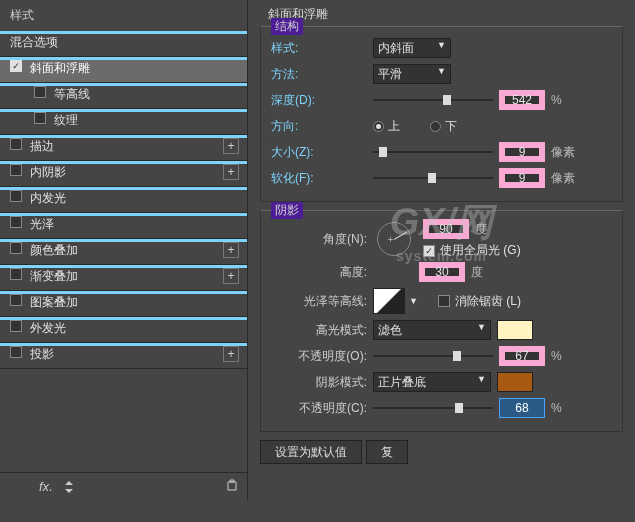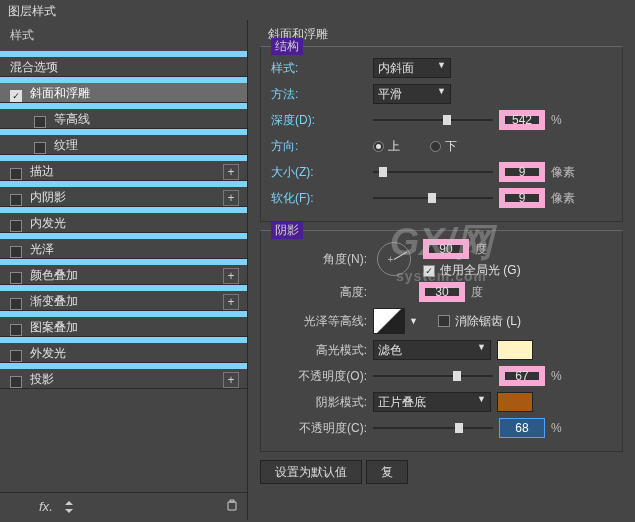--- a/index.html
+++ b/index.html
@@ -4,21 +4,21 @@
 <style>
 * { box-sizing: border-box; margin: 0; padding: 0; font-family: "Microsoft YaHei", sans-serif; }
 body { background: #454545; color: #e0e0e0; font-size: 12px; width: 635px; height: 522px; overflow: hidden; }
 .window { width: 635px; height: 522px; background: #454545; }
 .titlebar { height: 20px; padding: 3px 8px; font-size: 12px; color: #ddd; background: #454545; }
 .body { display: flex; height: 500px; }
 .sidebar { width: 248px; background: #454545; border-right: 1px solid #2a2a2a; display: flex; flex-direction: column; }
 .sidebar-top { flex: 1; }
 .sidebar-bottom { height: 28px; border-top: 1px solid #2a2a2a; display: flex; align-items: center; gap: 10px; padding: 0 8px; }
 .side-header { padding: 7px 10px; color: #ccc; }
-.side-item { display: flex; align-items: flex-end; height: 26px; padding: 0 10px; border-top: 6px solid #7dd3fc; border-bottom: 1px solid #2a2a2a; position: relative; }
+.side-item { display: flex; align-items: flex-start; height: 26px; padding: 0 10px; border-top: 3px solid #7dd3fc; border-bottom: 1px solid #2a2a2a; position: relative; }
 .side-item.selected { background: #6b6b6b; color: #fff; }
 .side-item .chk { width: 12px; height: 12px; border: 1px solid #888; margin-right: 8px; display: inline-flex; align-items: center; justify-content: center; font-size: 9px; background: #333; }
 .side-item .chk.checked { background: #e0e0e0; color: #222; border-color: #e0e0e0; }
 .side-sub { padding-left: 34px; }
 .plus { position: absolute; right: 8px; width: 16px; height: 16px; border: 1px solid #777; display: flex; align-items: center; justify-content: center; font-size: 12px; color: #ccc; }
 .fx { font-style: italic; font-size: 13px; color: #ccc; margin-left: 31px; }
 .arrows svg { vertical-align: middle; }
 .trash { margin-left: auto; }
 
 .main { flex: 1; padding: 6px 12px 0 12px; position: relative; }
@@ -49,21 +49,20 @@
 .swatch { width: 36px; height: 20px; border: 1px solid #222; display: inline-block; }
 .btnrow { display: flex; gap: 4px; margin-top: 6px; }
 .btn { background: #3a3a3a; border: 1px solid #222; color: #ddd; padding: 4px 14px; height: 24px; display: inline-flex; align-items: center; }
 .watermark { position: absolute; left: 50%; top: 46%; transform: translate(-50%,-50%); font-size: 38px; font-weight: bold; font-style: italic; color: rgba(200,200,200,0.35); pointer-events: none; white-space: nowrap; }
 .watermark small { display: block; font-size: 14px; font-style: normal; text-align: center; letter-spacing: 1px; }
 </style>
 </head>
 <body>
 
 <div class="window">
-  <div class="titlebar">图层样式</div>
   <div class="body">
 
     <div class="sidebar">
       <div class="sidebar-top">
         <div class="side-header">样式</div>
         <div class="side-item">
           <span>混合选项</span>
         </div>
         <div id="sidebar-items">
             <div class="side-item selected">

